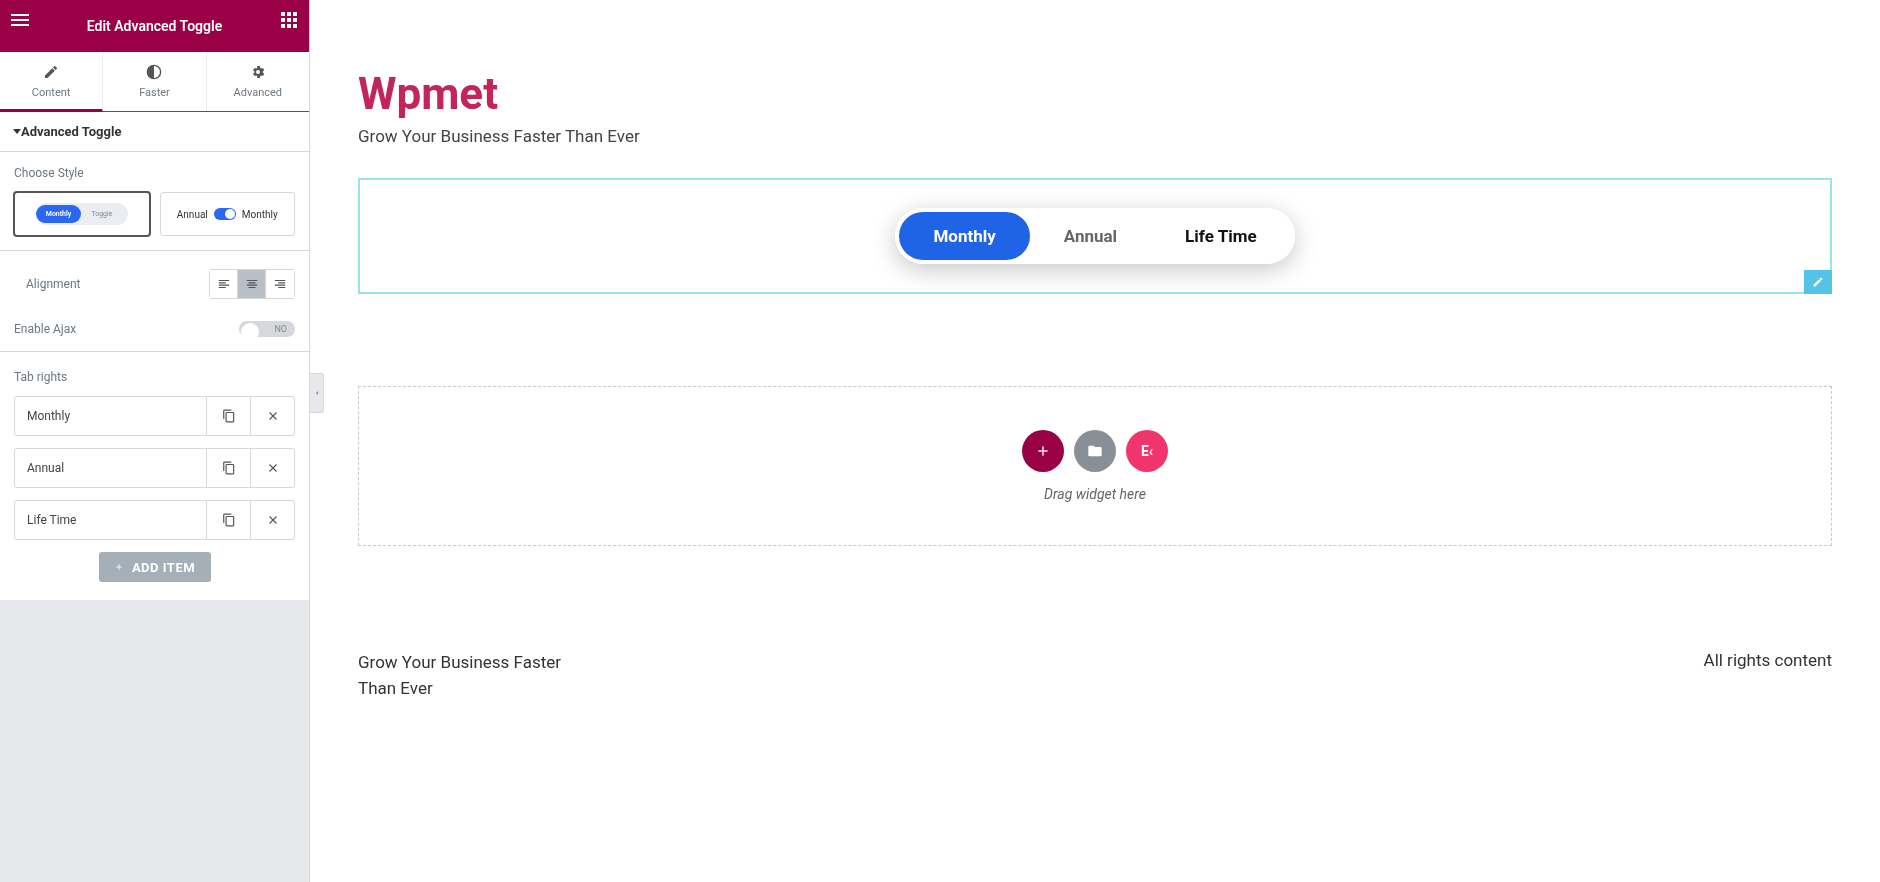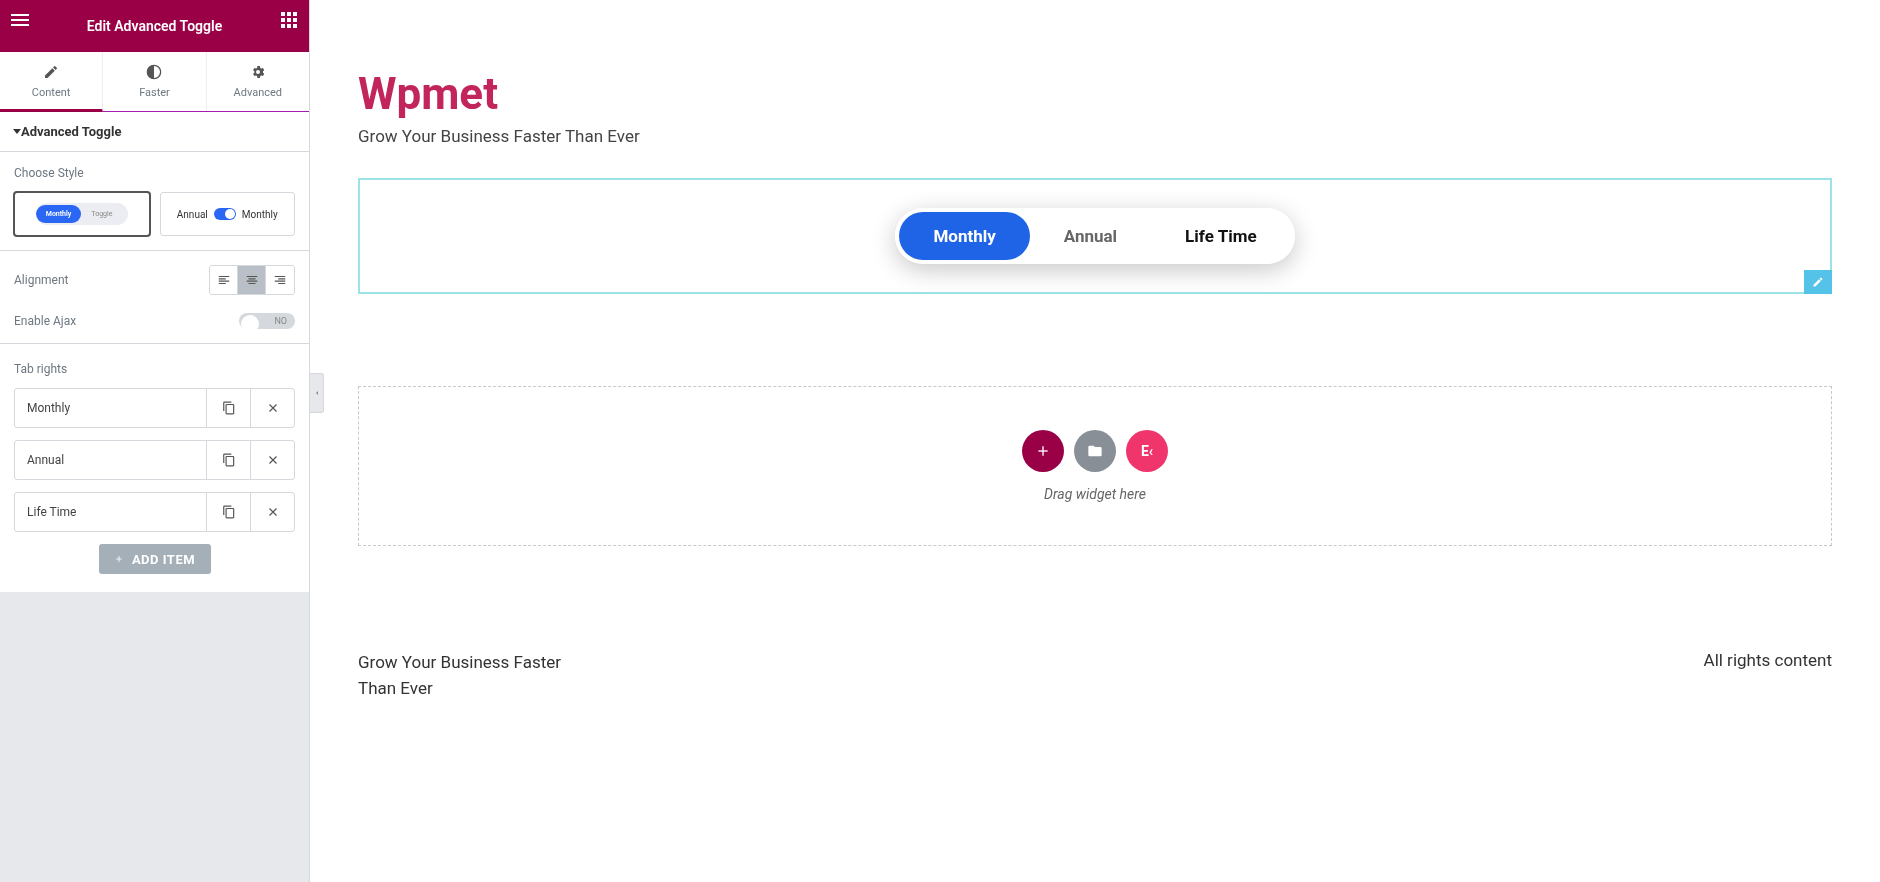--- a/index.html
+++ b/index.html
@@ -141,21 +141,21 @@
           <span>Annual</span>
           <span class="mini-toggle"></span>
           <span>Monthly</span>
         </div>
       </div>
     </div>
   </div>
 
   <div class="panel-body">
     <div class="row" style="margin-bottom:18px;">
-      <span class="label" style="margin:0">Alignment</span>
+      <span class="label" style="margin:12px">Alignment</span>
       <div class="align-group">
         <div class="align-btn">
             <svg viewBox="0 0 24 24">
               <path d="M3 5h18v2H3zm0 4h12v2H3zm0 4h18v2H3zm0 4h12v2H3z"></path>
             </svg>
           </div>
         <div class="align-btn active">
             <svg viewBox="0 0 24 24">
               <path d="M3 5h18v2H3zm3 4h12v2H6zm-3 4h18v2H3zm3 4h12v2H6z"></path>
             </svg>

